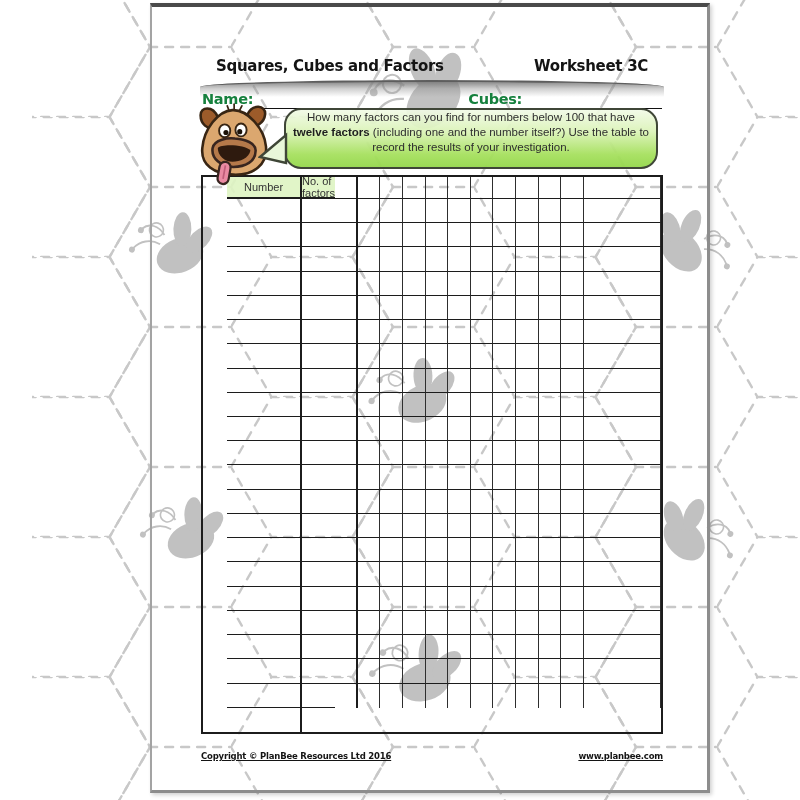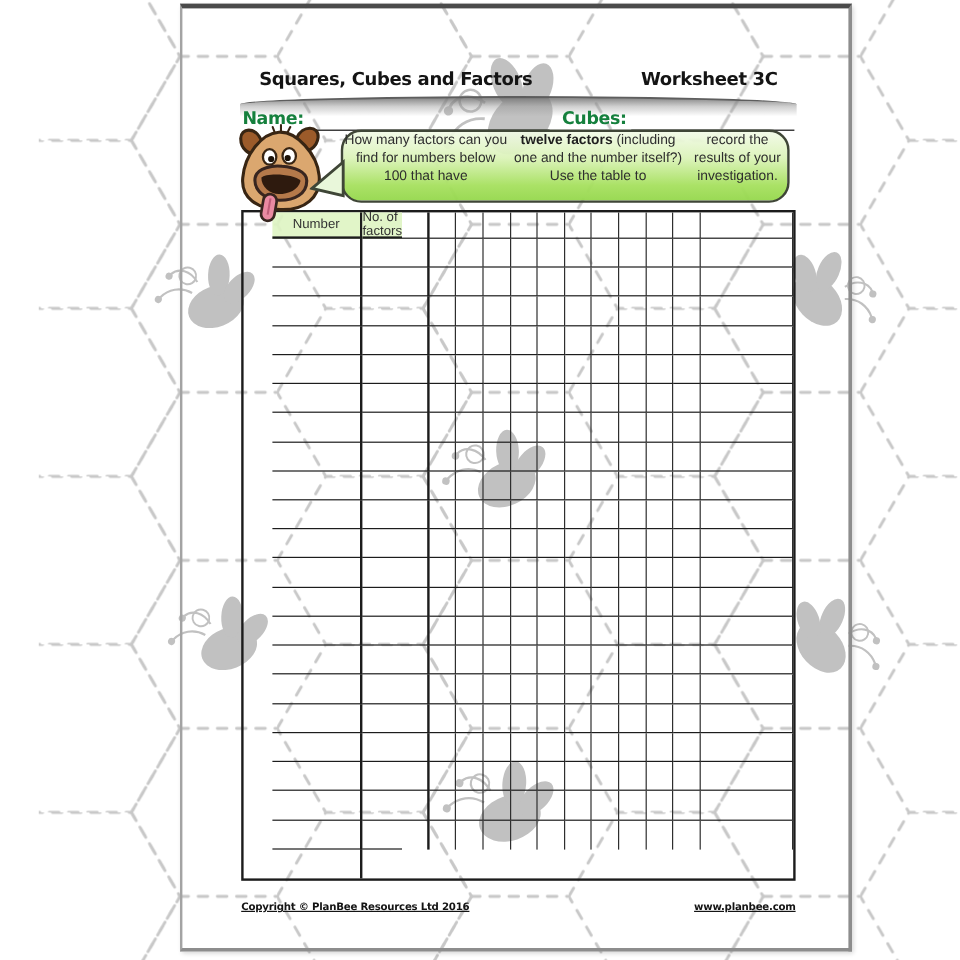--- a/index.html
+++ b/index.html
@@ -30,21 +30,21 @@
                letter-spacing:-.3px;padding-right:4px;line-height:20px;}
   .field-line{border-bottom:1.6px solid #111;height:20px;}
   .line-name{flex:1.48;}
   .line-date{flex:1;}
   .date-label{margin-left:10px;}
 
   
   .bubble{position:absolute;left:132px;top:101px;width:374px;height:61px;border-radius:17px;
           border:2px solid #3f4637;
           background:linear-gradient(180deg,rgba(241,250,230,.92) 0%,rgba(219,243,184,.94) 38%,rgba(166,224,94,.95) 78%,rgba(150,216,78,.96) 100%);
-          display:flex;flex-direction:row;justify-content:flex-start;text-align:center;
+          display:flex;flex-direction:column;justify-content:flex-start;text-align:center;
           font-size:11.5px;line-height:15px;color:#2e2e2e;z-index:5;}
   .bubble strong{color:#1f1f1f;}
   .tail{position:absolute;left:106px;top:124px;z-index:6;}
   .dog{position:absolute;left:40px;top:96px;z-index:4;}
 
   
   .w-table{position:absolute;left:49px;top:168px;width:462px;height:559px;
            border:2px solid #1c1c1c;display:grid;
            grid-template-columns:75px repeat(12,1fr) 77px;
            grid-template-rows:22px repeat(22,1fr);padding-left:24px;}

